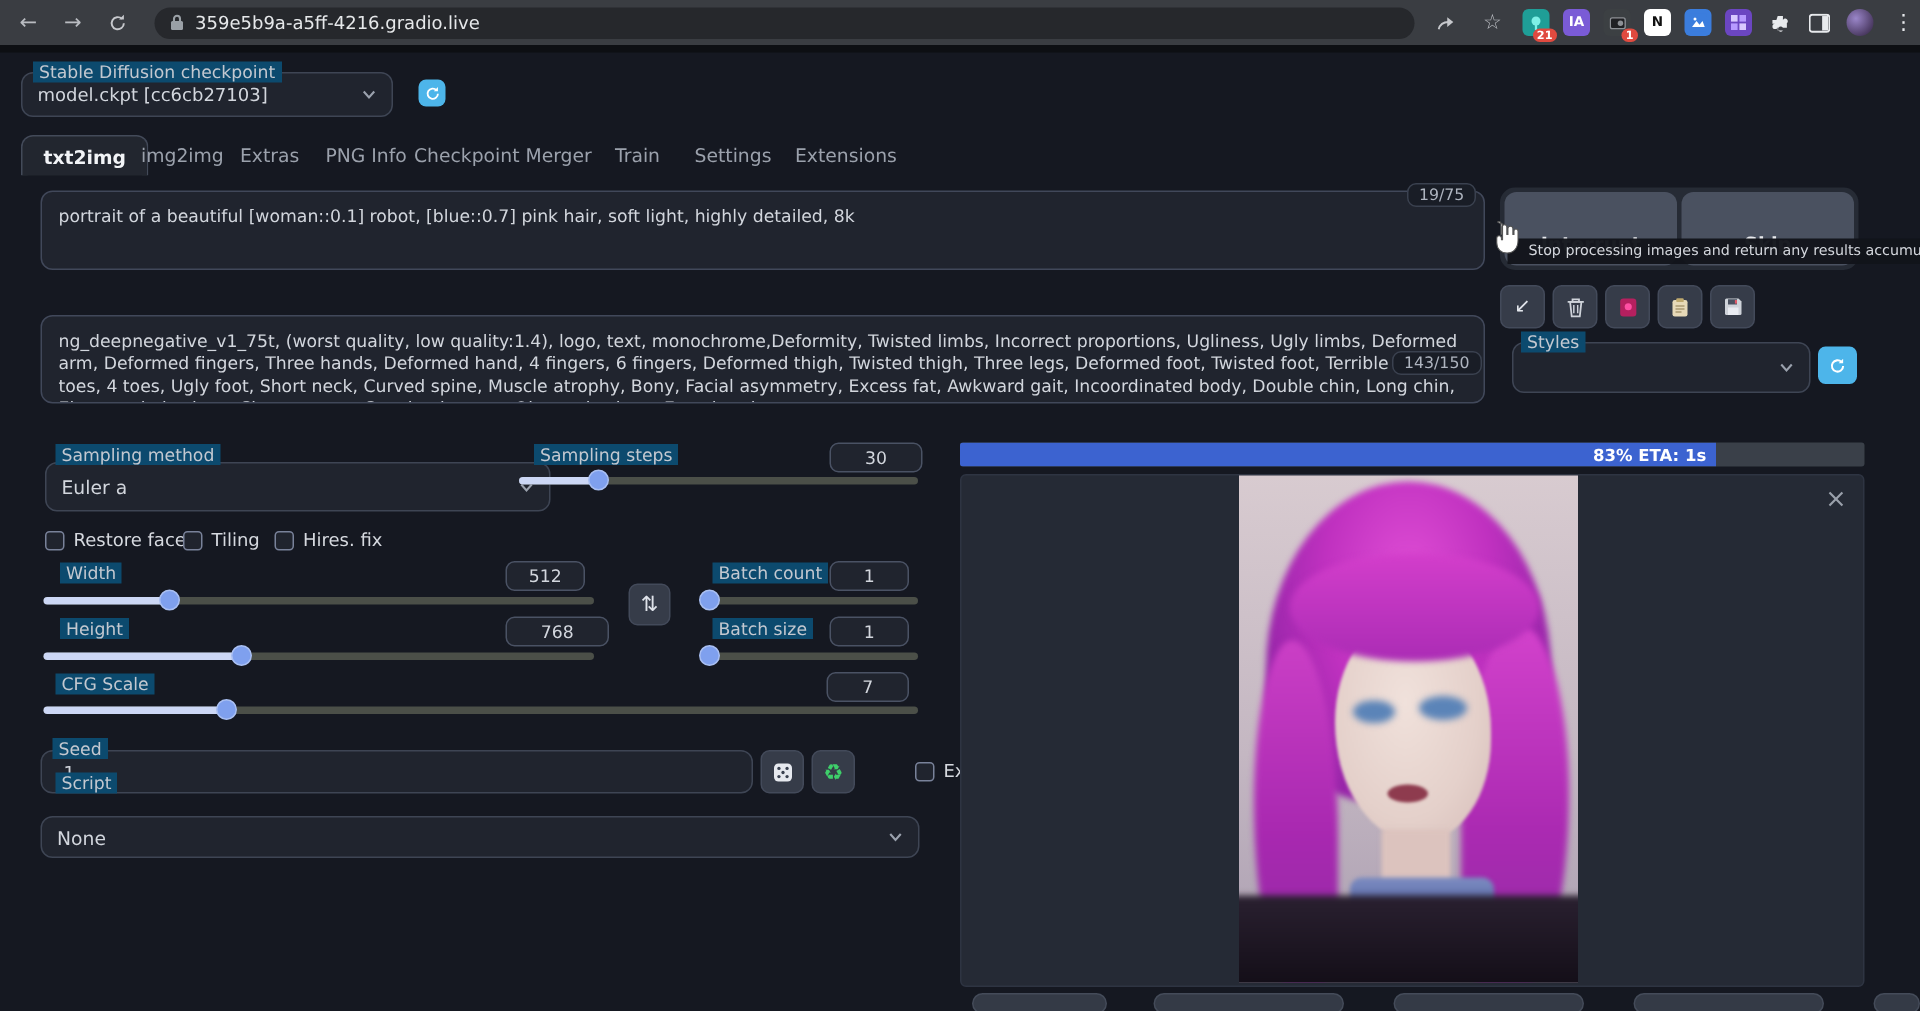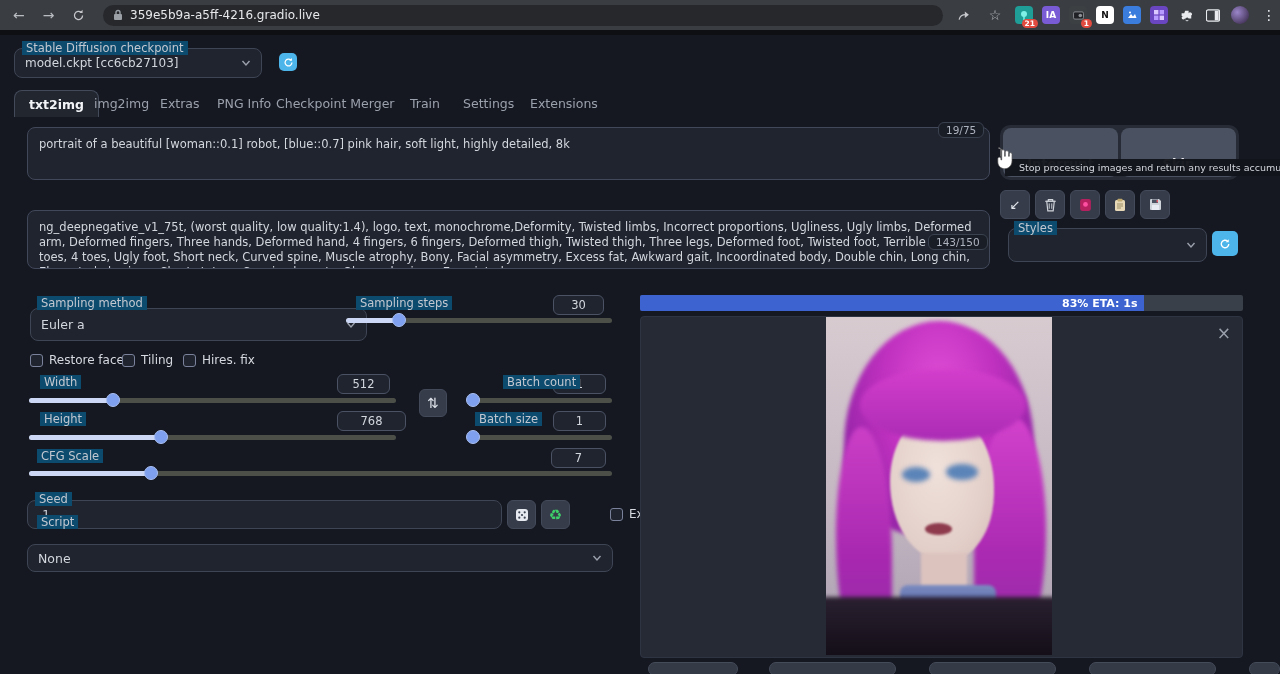--- a/index.html
+++ b/index.html
@@ -253,21 +253,21 @@
 
 <span class="flabel" style="left:37px; top:296px;">Sampling method</span>
 <div class="abs boxed select" style="left:30px; top:308px; width:337px; height:33px;">
   <span>Euler a</span>
   <svg class="chev" viewBox="0 0 10 10">
       <path d="M1.5 3l3.5 4 3.5-4" fill="none" stroke="#9aa1ad" stroke-width="1.4"></path>
     </svg>
 </div>
 
 <span class="flabel" style="left:356px; top:296px;">Sampling steps</span>
-<div class="abs numbox" style="left:553px; top:295px; width:51px; height:20px;">30</div>
+<div class="abs numbox" style="left:553px; top:295px; width:62px; height:20px;">30</div>
 <div class="slider" style="left:346px; top:318px; width:266px;">
   <div class="fill" style="width:20%;"></div>
     <div class="thumb" style="left:20%;"></div>
 </div>
 
 <div class="cbrow" style="left:30px; top:353px;">
   <span class="cb"></span>
   <span class="cblabel">Restore faces</span>
 </div>
 <div class="cbrow" style="left:122px; top:353px;">
@@ -290,21 +290,21 @@
 <div class="abs numbox" style="left:337px; top:411px; width:69px; height:20px;">768</div>
 <div class="slider" style="left:29px; top:435px; width:367px;">
   <div class="fill" style="width:36%;"></div>
     <div class="thumb" style="left:36%;"></div>
 </div>
 
 <div class="abs iconbtn" style="left:419px; top:389px; width:28px; height:28px; color:#dfe3ea; font-size:14px;">
     <span>⇅</span>
   </div>
 
-<span class="flabel" style="left:475px; top:375px;margin-left:28px;">Batch count</span>
+<span class="flabel" style="left:475px; top:375px;">Batch count</span>
 <div class="abs numbox" style="left:553px; top:374px; width:53px; height:20px;">1</div>
 <div class="slider" style="left:467px; top:398px; width:145px;">
   <div class="fill" style="width:4%;"></div>
     <div class="thumb" style="left:4%;"></div>
 </div>
 
 <span class="flabel" style="left:475px; top:412px;">Batch size</span>
 <div class="abs numbox" style="left:553px; top:411px; width:53px; height:20px;">1</div>
 <div class="slider" style="left:467px; top:435px; width:145px;">
   <div class="fill" style="width:4%;"></div>

